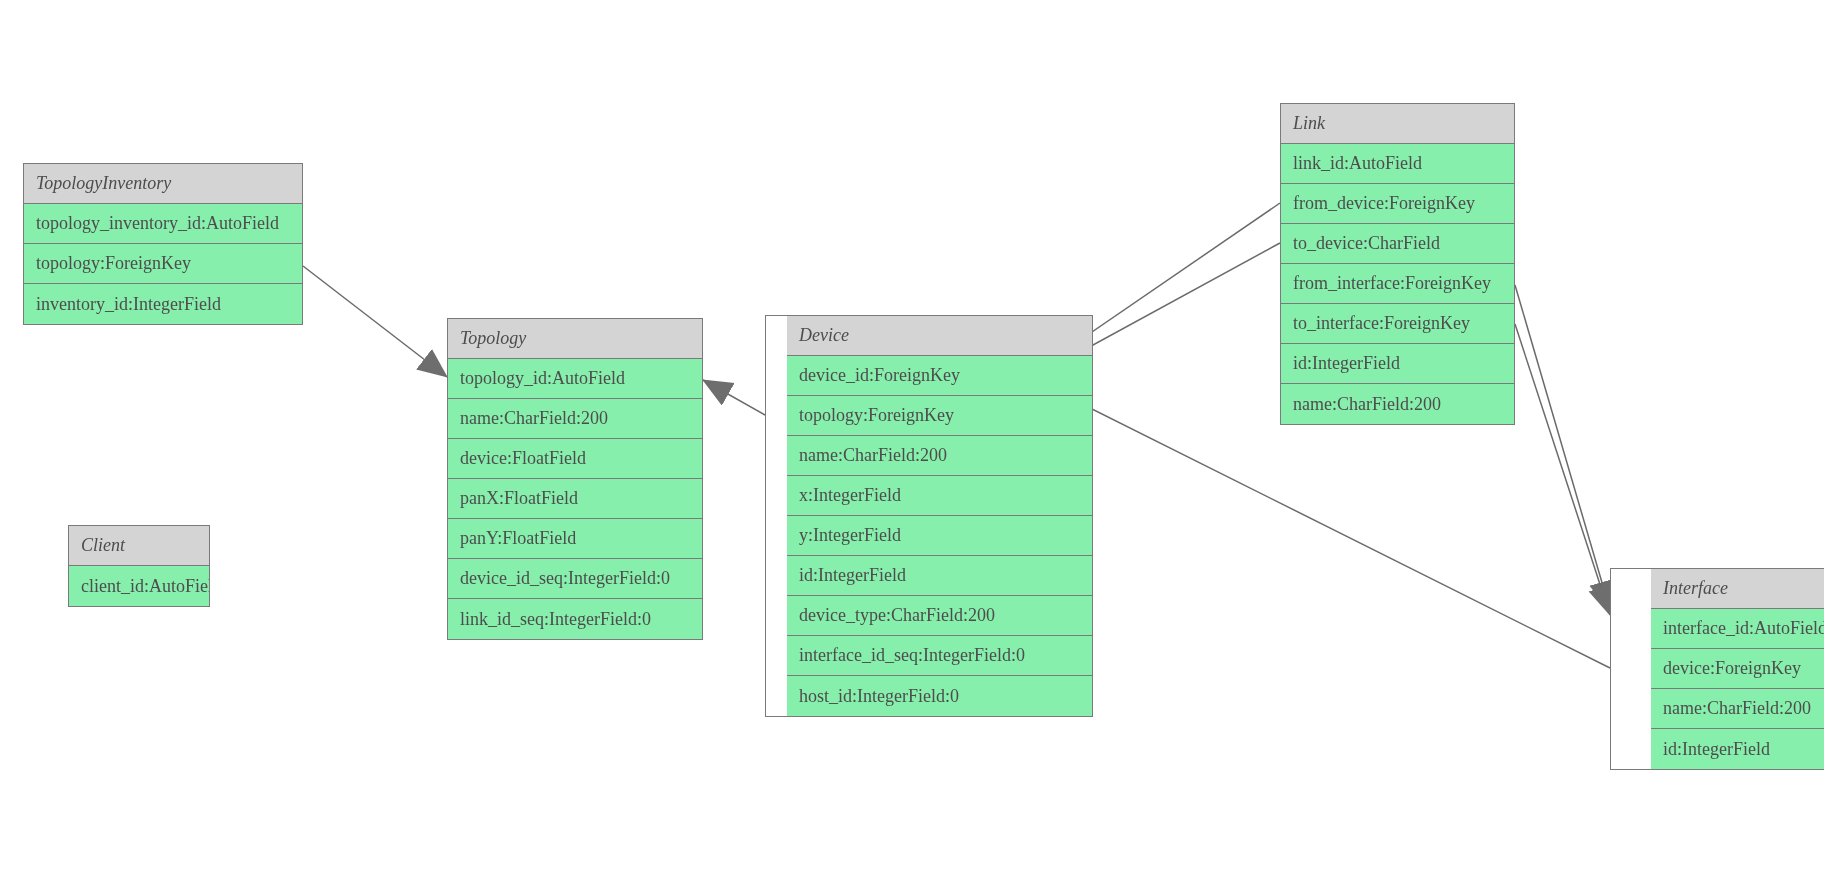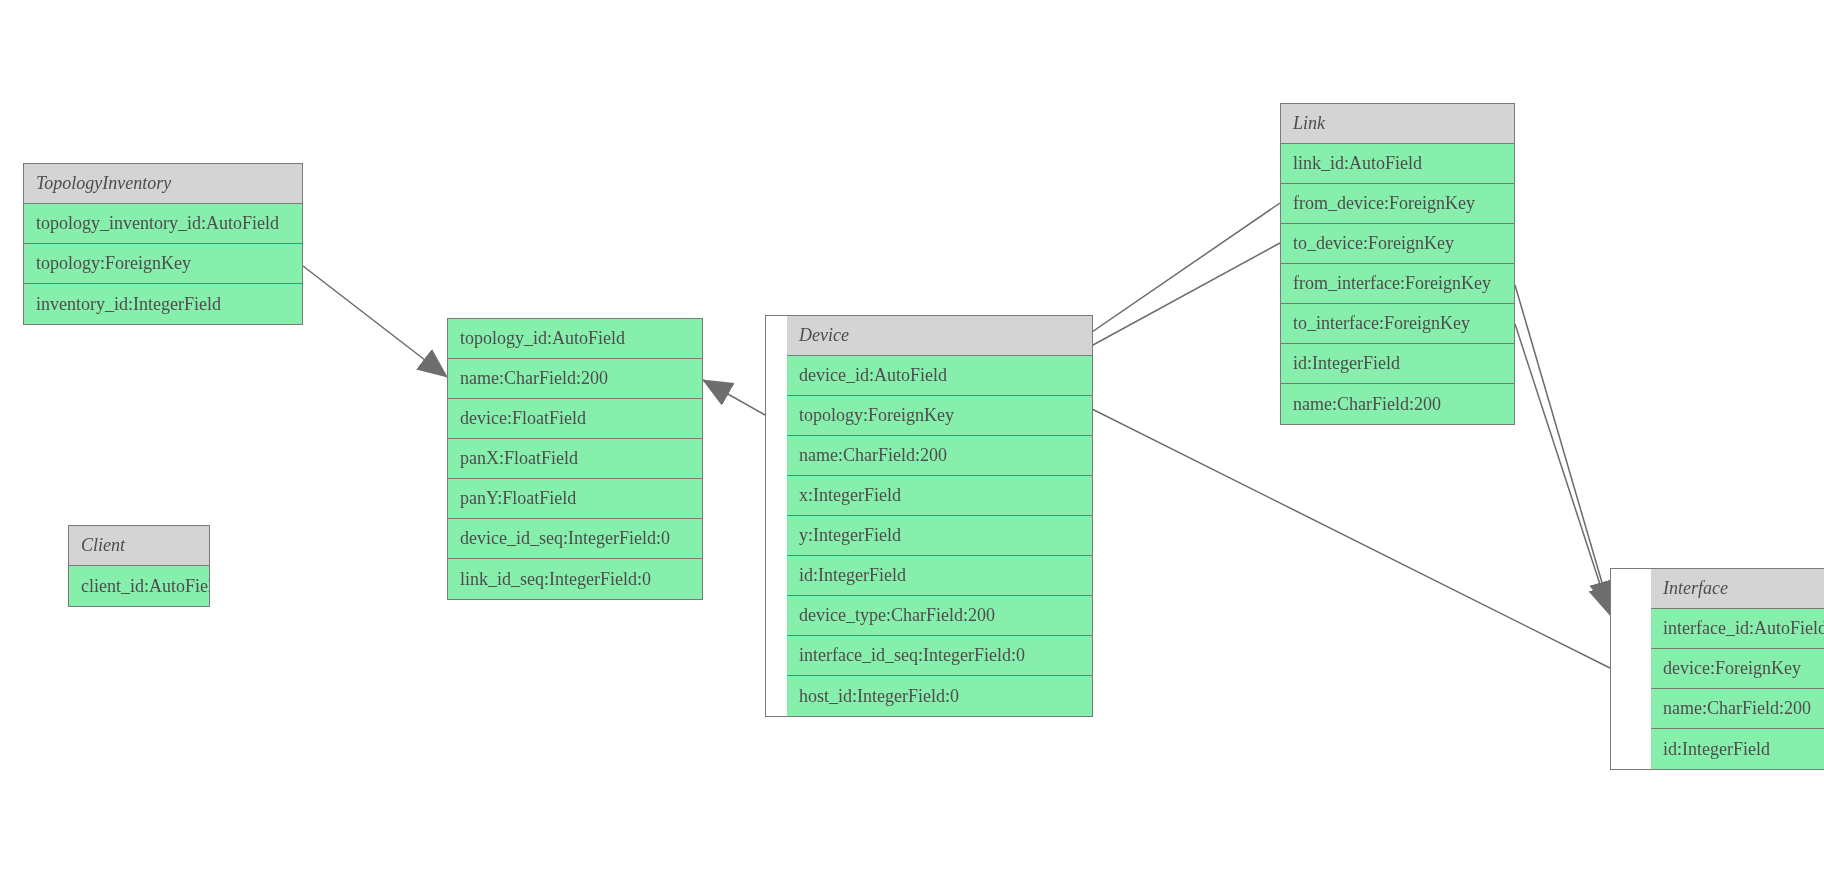--- a/index.html
+++ b/index.html
@@ -74,49 +74,50 @@
       <line x1="1610" y1="668" x2="1038" y2="382" stroke="#6b6b6b" stroke-width="1.5" marker-end="url(#arrow)"></line>
     </svg>
 
   <div class="entity" style="left: 23px; top: 163px; width: 280px;">
       <div class="entity-header">TopologyInventory</div>
       <div class="entity-row">topology_inventory_id:AutoField</div>
       <div class="entity-row">topology:ForeignKey</div>
       <div class="entity-row">inventory_id:IntegerField</div>
     </div>
   <div class="entity" style="left: 447px; top: 318px; width: 256px;">
+      <div class="entity-header">Topology</div>
       <div class="entity-row">topology_id:AutoField</div>
       <div class="entity-row">name:CharField:200</div>
       <div class="entity-row">device:FloatField</div>
       <div class="entity-row">panX:FloatField</div>
       <div class="entity-row">panY:FloatField</div>
       <div class="entity-row">device_id_seq:IntegerField:0</div>
       <div class="entity-row">link_id_seq:IntegerField:0</div>
     </div>
   <div class="entity" style="left: 68px; top: 525px; width: 142px;">
       <div class="entity-header">Client</div>
       <div class="entity-row">client_id:AutoField</div>
     </div>
   <div class="entity" style="left: 765px; top: 315px; width: 328px; padding-left: 21px;">
       <div class="entity-header">Device</div>
-      <div class="entity-row">device_id:AutoField</div>
+      <div class="entity-row">device_id:ForeignKey</div>
       <div class="entity-row">topology:ForeignKey</div>
       <div class="entity-row">name:CharField:200</div>
       <div class="entity-row">x:IntegerField</div>
       <div class="entity-row">y:IntegerField</div>
       <div class="entity-row">id:IntegerField</div>
       <div class="entity-row">device_type:CharField:200</div>
       <div class="entity-row">interface_id_seq:IntegerField:0</div>
       <div class="entity-row">host_id:IntegerField:0</div>
     </div>
   <div class="entity" style="left: 1280px; top: 103px; width: 235px;">
       <div class="entity-header">Link</div>
       <div class="entity-row">link_id:AutoField</div>
       <div class="entity-row">from_device:ForeignKey</div>
-      <div class="entity-row">to_device:ForeignKey</div>
+      <div class="entity-row">to_device:CharField</div>
       <div class="entity-row">from_interface:ForeignKey</div>
       <div class="entity-row">to_interface:ForeignKey</div>
       <div class="entity-row">id:IntegerField</div>
       <div class="entity-row">name:CharField:200</div>
     </div>
   <div class="entity" style="left: 1610px; top: 568px; width: 218px; padding-left: 40px;">
       <div class="entity-header">Interface</div>
       <div class="entity-row">interface_id:AutoField</div>
       <div class="entity-row">device:ForeignKey</div>
       <div class="entity-row">name:CharField:200</div>

